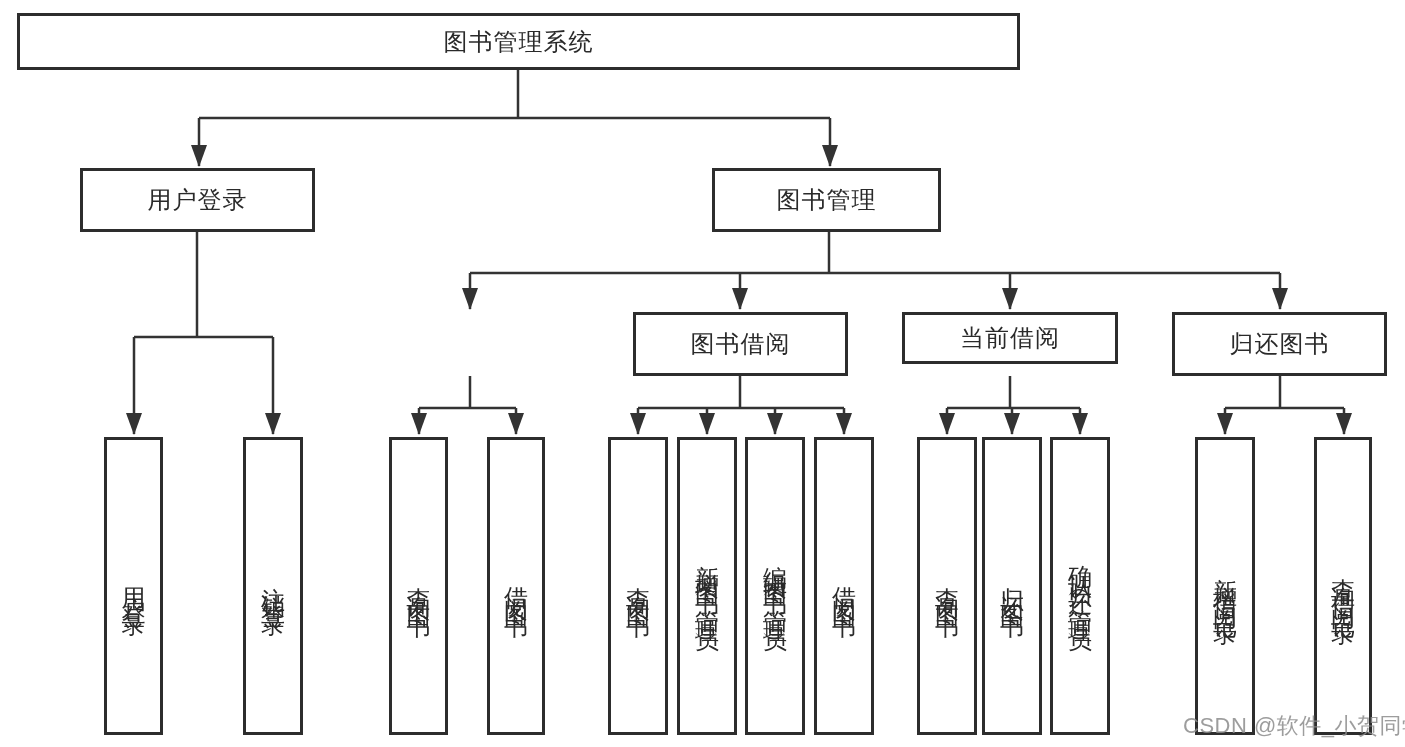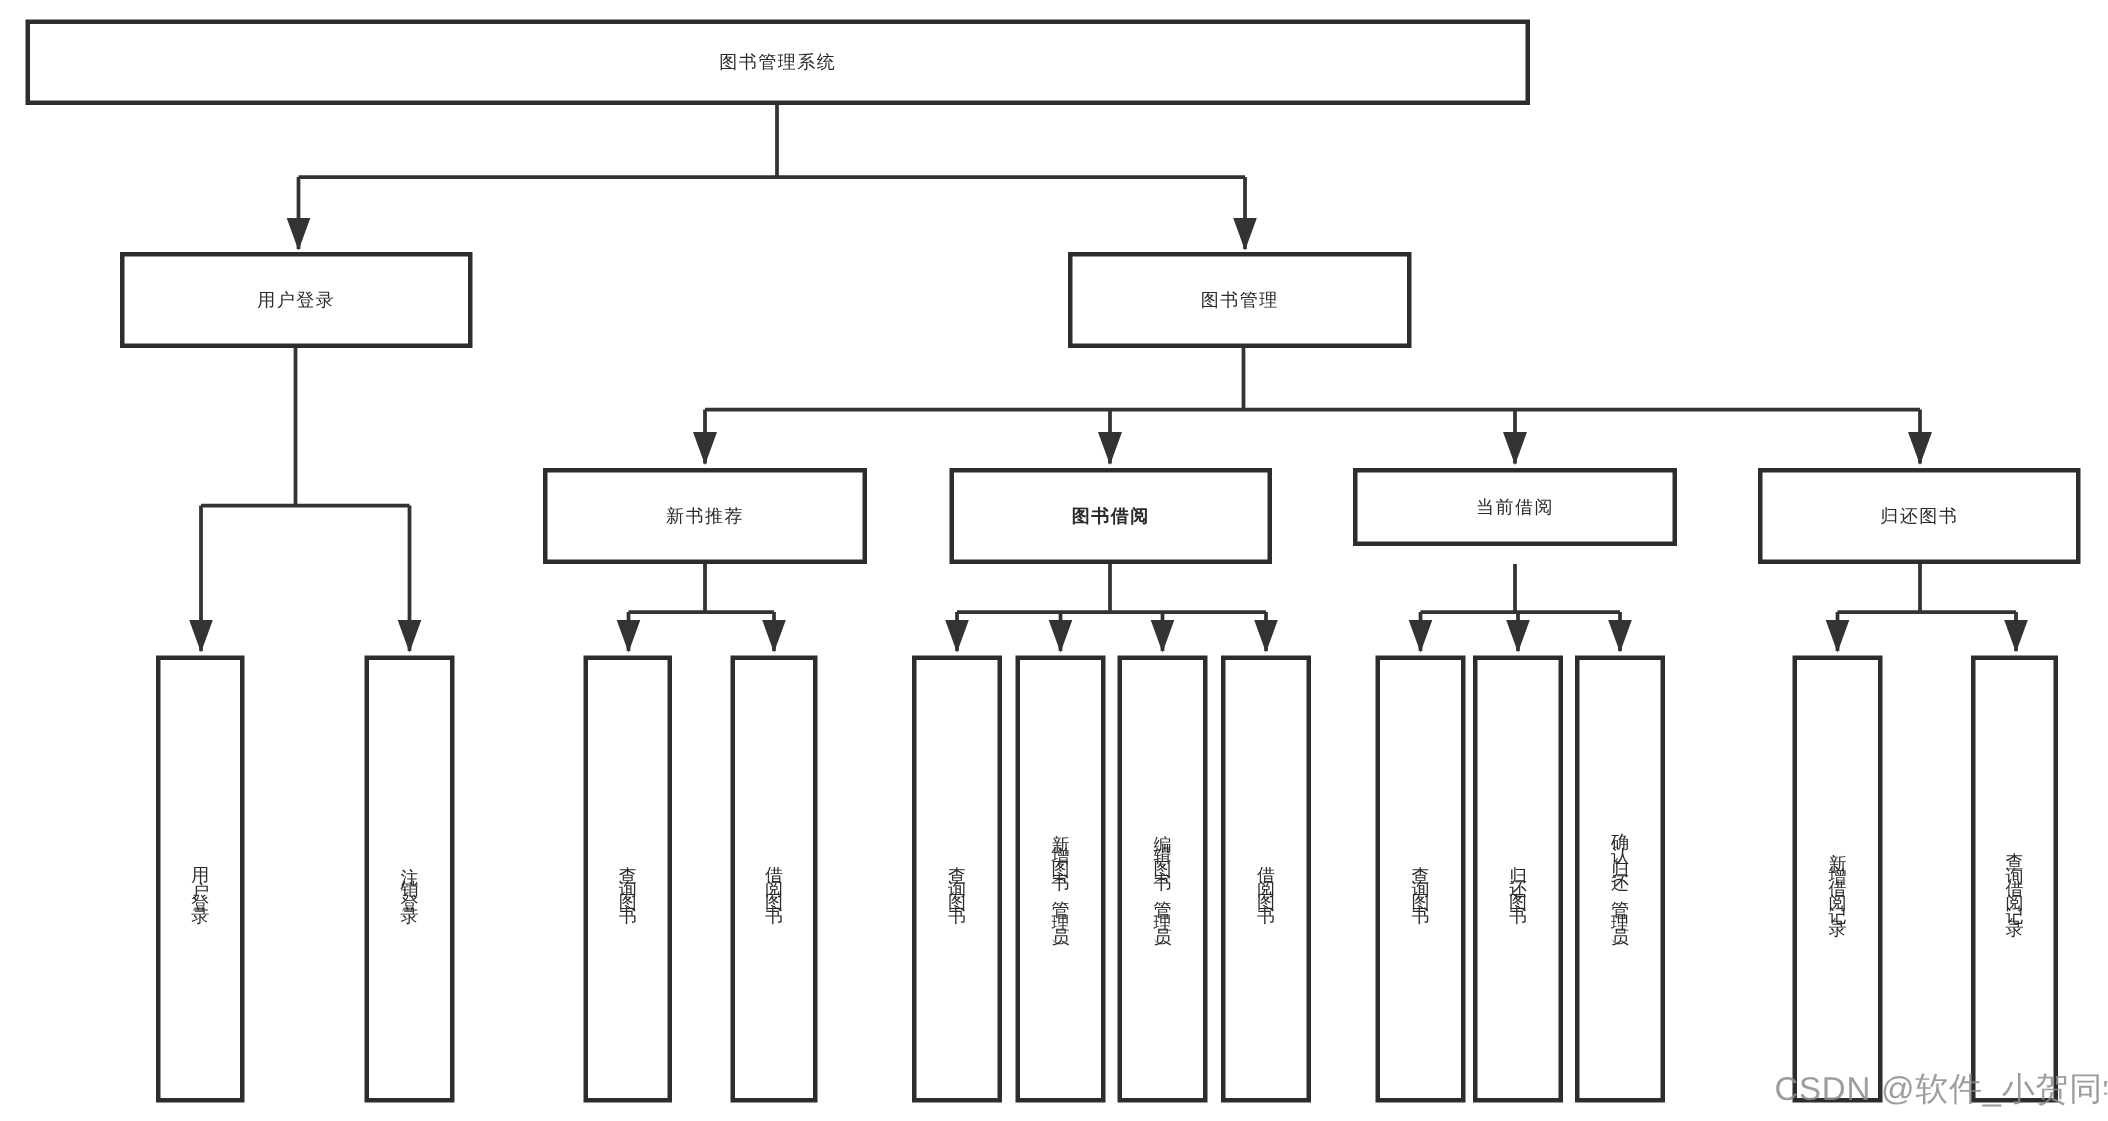--- a/index.html
+++ b/index.html
@@ -25,21 +25,21 @@
     position: absolute;
     box-sizing: border-box;
     background: #ffffff;
     border: 3px solid #2d2d2d;
     display: flex;
     align-items: center;
     justify-content: center;
     color: #2a2a2a;
   }
   .node .lbl {
-    font-size: 12px;
+    font-size: 24px;
     letter-spacing: 1px;
     white-space: nowrap;
   }
   .node.v .lbl {
     writing-mode: vertical-rl;
     text-orientation: mixed;
     letter-spacing: 9px;
     line-height: 1;
     white-space: normal;
   }
@@ -127,24 +127,21 @@
     <span class="lbl">图书管理系统</span>
   </div>
 
   <div class="node" style="left:80px; top:168px; width:235px; height:64px;">
     <span class="lbl">用户登录</span>
   </div>
   <div class="node" style="left:712px; top:168px; width:229px; height:64px;text-align:center;">
     <span class="lbl">图书管理</span>
   </div>
 
-  <div class="node" style="left:362px; top:312px; width:216px; height:64px;">
-    <span class="lbl">新书推荐</span>
-  </div>
-  <div class="node" style="left:633px; top:312px; width:215px; height:64px;font-weight:bold;">
+  <div class="node" style="left:633px; top:312px; width:215px; height:64px;">
     <span class="lbl">图书借阅</span>
   </div>
   <div class="node" style="left:902px; top:312px; width:216px; height:52px;">
     <span class="lbl">当前借阅</span>
   </div>
   <div class="node" style="left:1172px; top:312px; width:215px; height:64px;">
     <span class="lbl">归还图书</span>
   </div>
 
   <div class="node v" style="left:104px; top:437px; width:59px; height:298px;">

